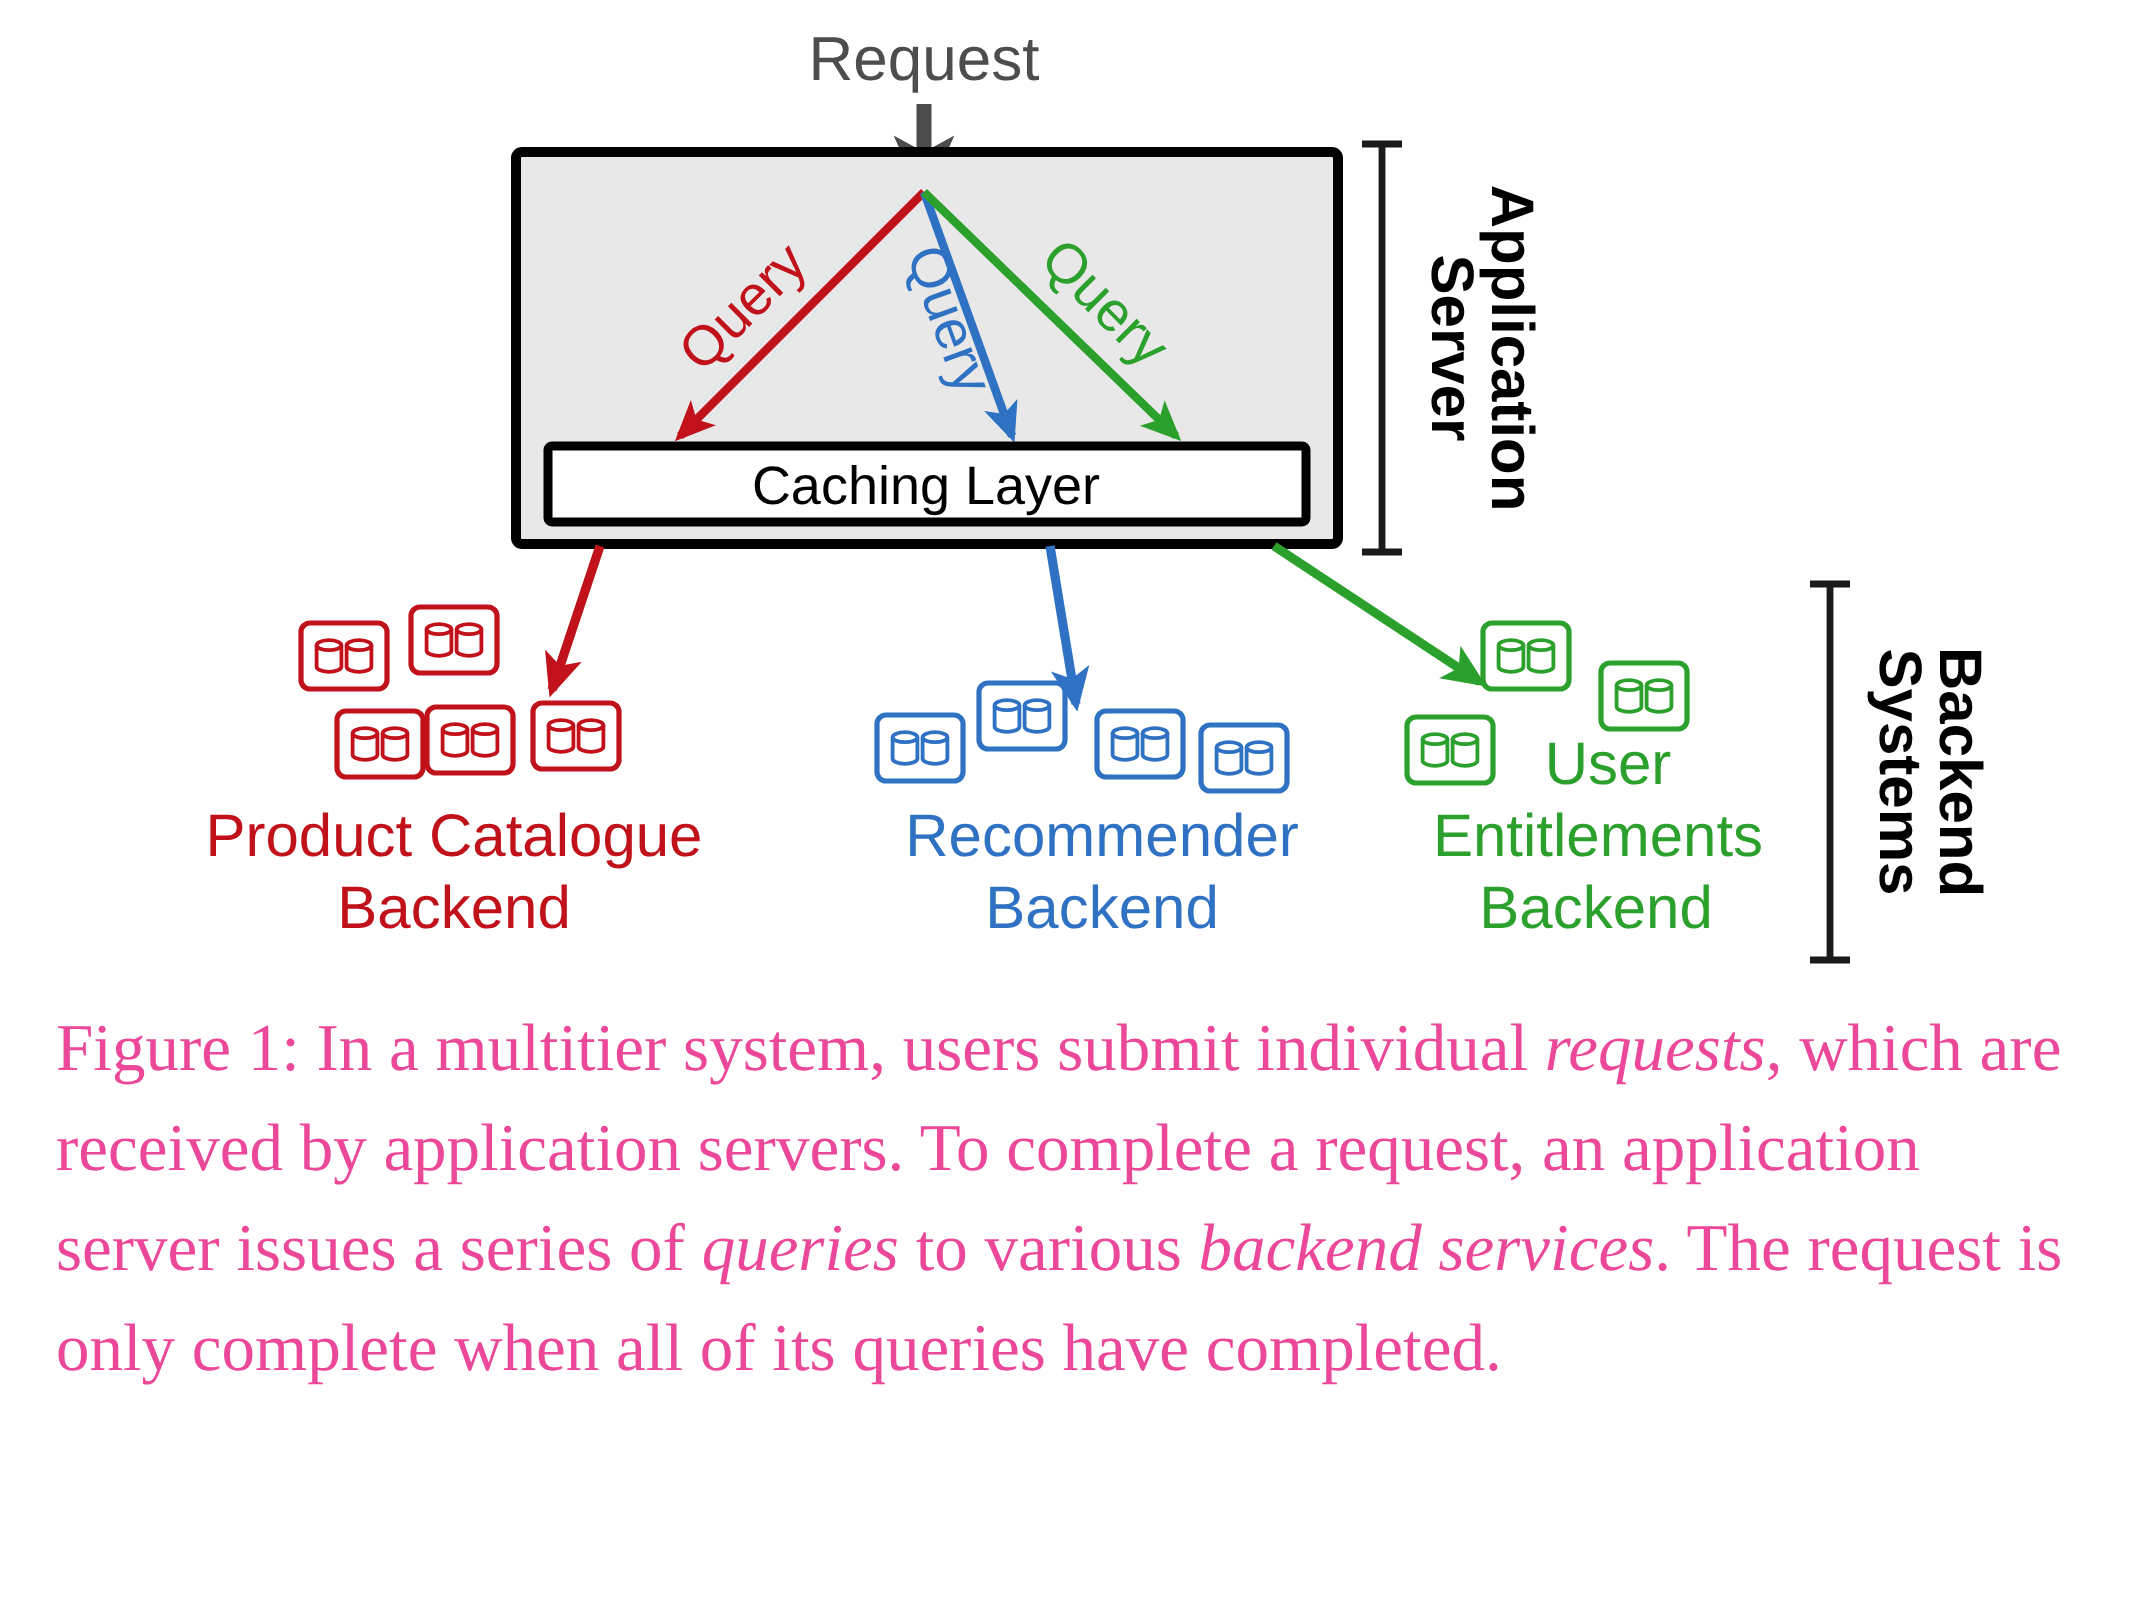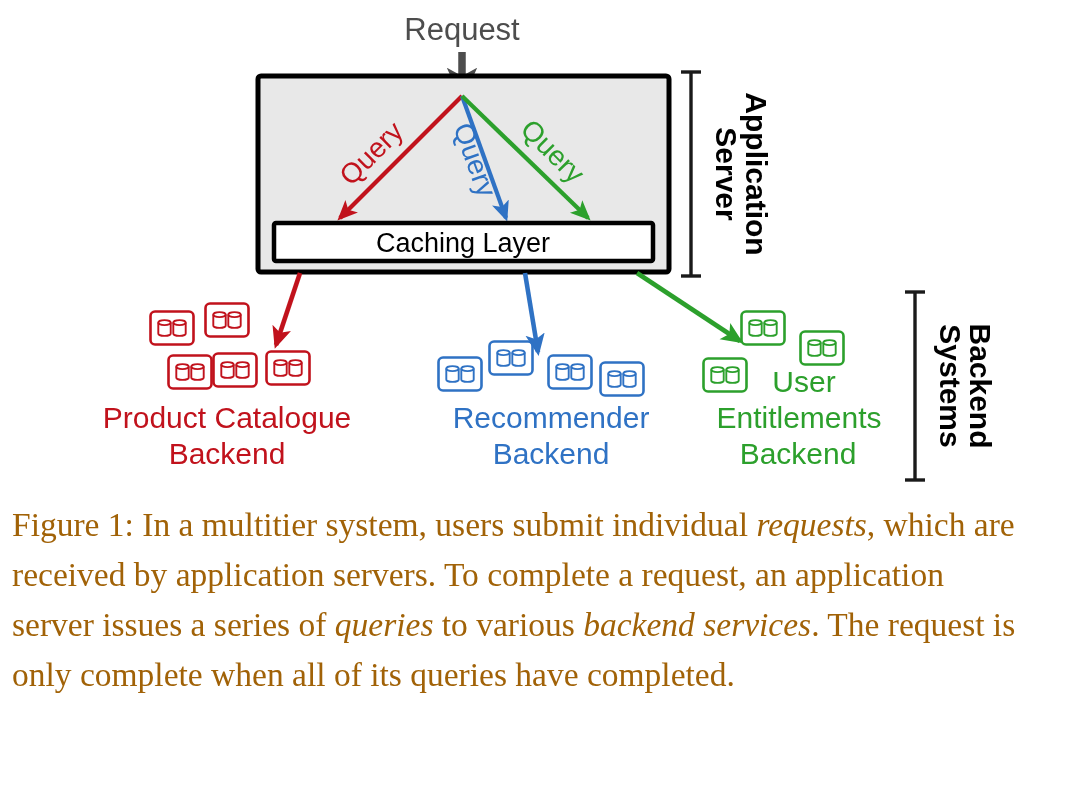--- a/index.html
+++ b/index.html
@@ -1,21 +1,21 @@
 <!DOCTYPE html>
 <html><head>
 <meta charset="utf-8">
 <style>
   html,body{margin:0;padding:0;background:#ffffff;}
   body{width:1072px;height:806px;overflow:hidden;font-family:"Liberation Sans",sans-serif;}
   #root{position:relative;width:1072px;height:806px;background:#fff;}
   #figure{position:absolute;left:0;top:0;width:1072px;height:495px;}
-  #caption{position:absolute;left:12px;top:500px;width:1016px;
+  #caption{position:absolute;left:28px;top:500px;width:1016px;
            font-family:"Liberation Serif","DejaVu Serif",serif;
-           font-size:33.5px;line-height:50px;color:#a16207;text-align:left;}
+           font-size:33.5px;line-height:50px;color:#ec4899;text-align:left;}
   #caption .it{font-style:italic;}
   svg{display:block;}
   text{font-family:"Liberation Sans",sans-serif;}
 </style>
 </head>
 <body>
 
 <div id="root">
 
   <svg id="figure" viewBox="0 0 1072 495" width="1072" height="495">

